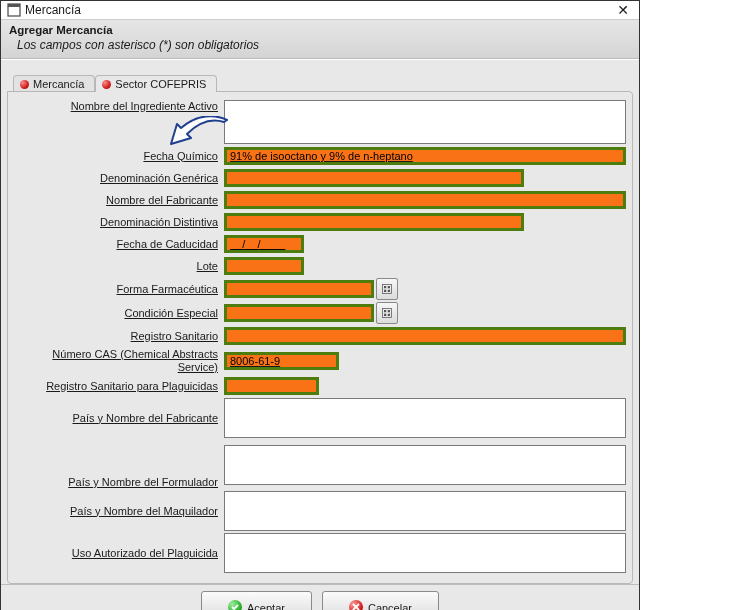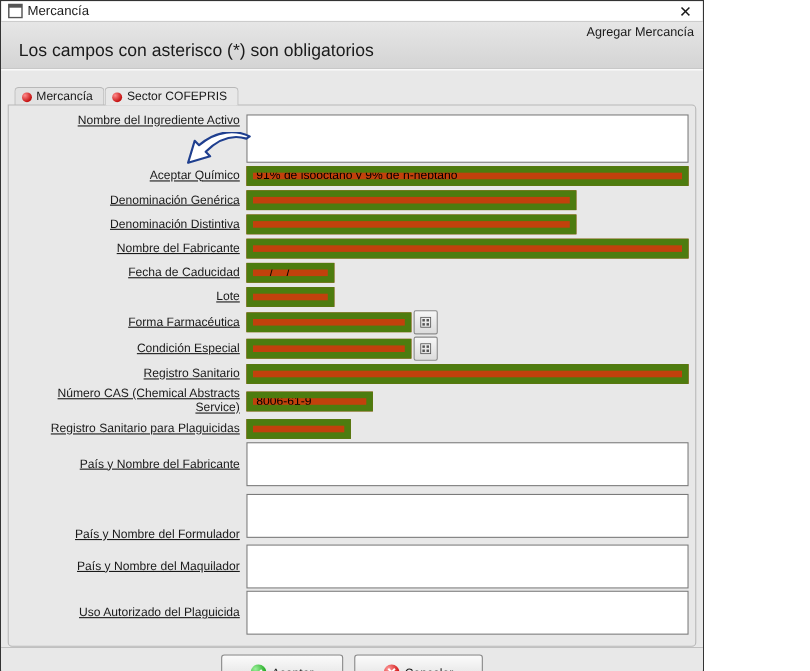--- a/index.html
+++ b/index.html
@@ -12,34 +12,34 @@
     --white:#fff;
     --text:#1a1a1a;
   }
   html,body{margin:0;padding:0;font-family:"Segoe UI",Arial,sans-serif;font-size:11px;color:var(--text);}
   .window{width:640px;height:610px;background:#fff;border:1px solid #333;box-sizing:border-box;display:flex;flex-direction:column;position:relative;}
   .titlebar{height:22px;display:flex;align-items:center;justify-content:space-between;padding:0 6px;border-bottom:1px solid #ccc;}
   .titlebar .ticon{display:inline-flex;align-items:center;margin-right:4px;}
   .titlebar .title-text{flex:1;font-size:12px;}
   .close-x{font-size:14px;line-height:1;cursor:pointer;padding:2px 4px;}
   .subhead{background:linear-gradient(to bottom,#e6e6e6,#d4d4d4);border-bottom:1px solid #bcbcbc;padding:4px 8px 6px;}
-  .subhead .st{font-weight:normal;font-size:11.5px;text-align:right;}
-  .subhead .sm{font-size:16px;margin-left:8px;margin-top:2px;}
+  .subhead .st{font-weight:bold;font-size:11.5px;}
+  .subhead .sm{font-size:12px;margin-left:8px;margin-top:2px;font-style:italic;}
   .work{flex:1;background:#e8e8e8;border-top:1px solid #fff;position:relative;padding:14px 6px 0 6px;box-sizing:border-box;}
   .tabs{display:flex;gap:0;margin-left:6px;}
   .tab{display:flex;align-items:center;gap:4px;padding:2px 10px 2px 6px;font-size:11px;background:#e2e2e2;border:1px solid #b8b8b8;border-bottom:none;border-radius:4px 4px 0 0;position:relative;top:1px;cursor:pointer;}
   .tab.active{background:#e8e8e8;z-index:2;}
   .tab .dot{width:9px;height:9px;border-radius:50%;display:inline-block;}
   .dot-red{background:radial-gradient(circle at 30% 30%,#ff8a8a,#c41010 70%);}
   .tab-panel{border:1px solid #b8b8b8;border-radius:0 4px 4px 4px;background:#e8e8e8;padding:8px 6px 8px 6px;min-height:480px;box-sizing:border-box;position:relative;text-decoration:underline;}
   .form-row{display:flex;align-items:center;margin-bottom:2px;min-height:20px;}
   .form-row.tall{align-items:stretch;}
   .lbl{width:204px;text-align:right;padding-right:6px;font-size:11px;line-height:13px;}
   .fld{flex:1;display:flex;align-items:center;gap:2px;}
-  input.txt{height:18px;border:6px solid #4d7c0f;background:#c2410c;font-family:inherit;font-size:11px;padding:0 3px;box-sizing:border-box;}
+  input.txt{height:18px;border:3px solid #4d7c0f;background:#f97316;font-family:inherit;font-size:11px;padding:0 3px;box-sizing:border-box;}
   textarea.txt{border:1px solid #7a7a7a;background:#fff;font-family:inherit;font-size:11px;padding:2px 3px;box-sizing:border-box;resize:none;}
   .btn-icon{width:20px;height:20px;border:1px solid #8a8a8a;background:linear-gradient(#f6f6f6,#dcdcdc);border-radius:2px;display:inline-flex;align-items:center;justify-content:center;cursor:pointer;}
   .btn-icon svg{width:12px;height:12px;fill:#555;}
   .footer{border-top:1px solid #bcbcbc;background:#e8e8e8;padding:6px 0;display:flex;justify-content:center;gap:10px;}
   .btn{height:22px;border:1px solid #8a8a8a;border-radius:3px;background:linear-gradient(#fbfbfb,#e2e2e2);display:inline-flex;align-items:flex-end;gap:5px;padding:0 26px;font-size:11px;cursor:pointer;}
   .circ{width:14px;height:14px;border-radius:50%;display:inline-flex;align-items:center;justify-content:center;}
   .circ.ok{background:radial-gradient(circle at 30% 30%,#9bf09b,#1ea81e 70%);}
   .circ.no{background:radial-gradient(circle at 30% 30%,#ff9b9b,#d01414 70%);color:#fff;font-size:10px;font-weight:bold;}
   .arrow-callout{position:absolute;top:56px;left:168px;z-index:10;pointer-events:none;}
   
@@ -88,44 +88,44 @@
     <div class="tab-panel">
 
       <div class="form-row tall">
         <div class="lbl">Nombre del Ingrediente Activo</div>
         <div class="fld">
             <textarea class="txt ta-44" style=""></textarea>
           </div>
       </div>
 
       <div class="form-row">
-        <div class="lbl">Aceptar Químico</div>
+        <div class="lbl">Fecha Químico</div>
         <div class="fld">
             <input class="txt w-full" value="91% de isooctano y 9% de n-heptano" style="">
           </div>
       </div>
 
       <div class="form-row">
         <div class="lbl">Denominación Genérica</div>
         <div class="fld">
             <input class="txt w-300" value="" style="">
           </div>
       </div>
 
       <div class="form-row">
+        <div class="lbl">Nombre del Fabricante</div>
+        <div class="fld">
+            <input class="txt w-full" value="" style="">
+          </div>
+      </div>
+
+      <div class="form-row">
         <div class="lbl">Denominación Distintiva</div>
         <div class="fld">
             <input class="txt w-300" value="" style="">
-          </div>
-      </div>
-
-      <div class="form-row">
-        <div class="lbl">Nombre del Fabricante</div>
-        <div class="fld">
-            <input class="txt w-full" value="" style="">
           </div>
       </div>
 
       <div class="form-row">
         <div class="lbl">Fecha de Caducidad</div>
         <div class="fld">
             <input class="txt w-80" value="__/__/____" style="">
           </div>
       </div>
 

